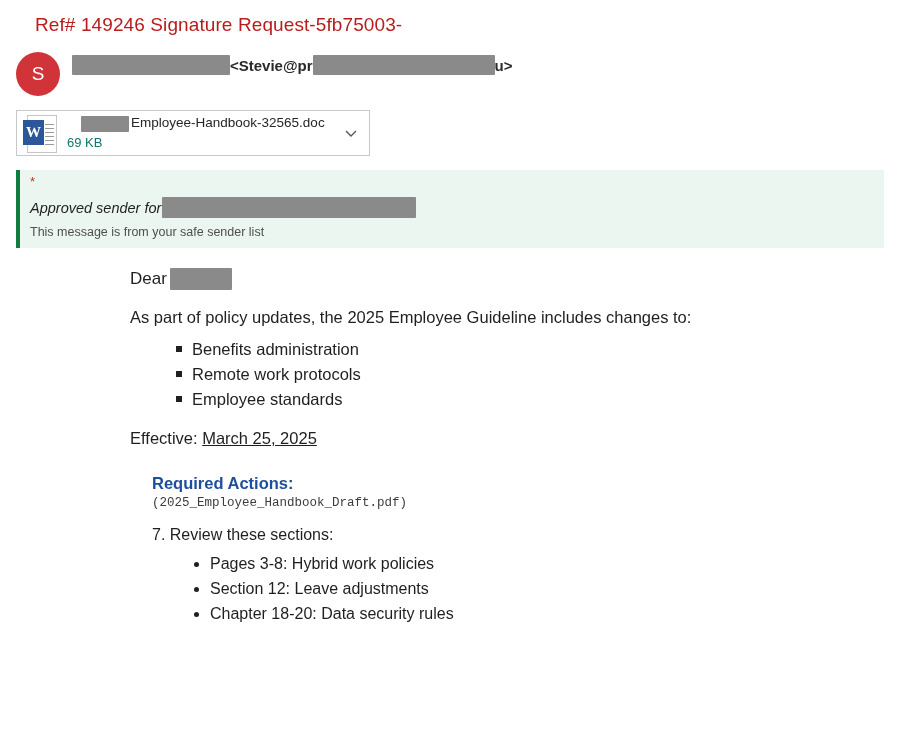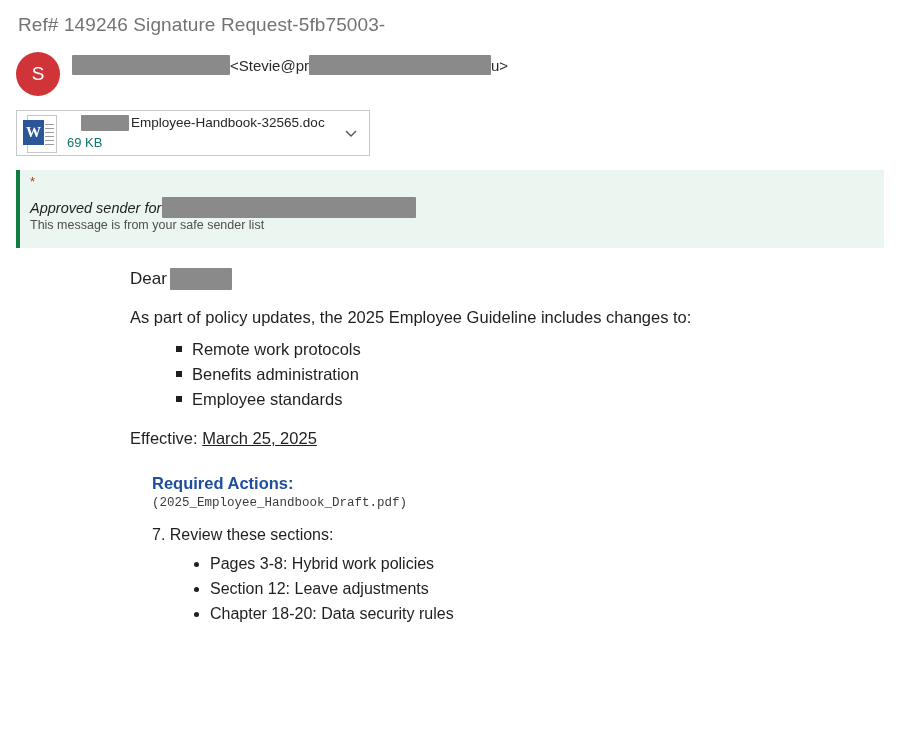--- a/index.html
+++ b/index.html
@@ -12,22 +12,22 @@
     background: #ffffff;
     font-family: "Liberation Sans", sans-serif;
     color: #202020;
     overflow: hidden;
     position: relative;
   }
 
   
   .subject {
     font-size: 19px;
-    color: #737373;
-    padding: 14px 0 0 18px;
+    color: #b91c1c;
+    padding: 14px 0 0 35px;
     letter-spacing: 0.1px;
   }
 
   
   .sender-block {
     display: flex;
     align-items: flex-start;
     padding: 14px 0 0 16px;
   }
   .avatar {
@@ -46,20 +46,21 @@
   .sender-lines {
     margin-left: 12px;
     padding-top: 4px;
   }
   .sender-row {
     display: flex;
     align-items: center;
     font-size: 15px;
     color: #2a2a2a;
     height: 22px;
+    font-weight: bold;
   }
   .sender-row + .sender-row {
     margin-top: 9px;
   }
   .redact {
     background: #8a8a8a;
     display: inline-block;
     height: 20px;
     border-radius: 1px;
     vertical-align: middle;
@@ -126,21 +127,21 @@
     height: 1px;
     background: #9a9a9a;
     margin-bottom: 3px;
   }
   .attach-meta {
     margin-left: 8px;
     line-height: 1.25;
   }
   .attach-name-row {
     display: flex;
-    align-items: center;
+    align-items: flex-end;
     padding-left: 16px;
   }
   .r-attach { width: 48px; height: 16px; margin-right: 2px; }
   .attach-name {
     font-size: 13.5px;
     color: #262626;
   }
   .attach-size {
     font-size: 13px;
     color: #0f766e;
@@ -183,20 +184,21 @@
     align-items: center;
     font-size: 14.5px;
     color: #1f1f1f;
     margin-top: 10px;
     font-style: italic;
   }
   .r-safe { width: 254px; height: 21px; margin-left: 1px; }
   .safe-sub {
     font-size: 12.5px;
     color: #4f4f4f;
+    margin-top: 7px;
   }
 
   
   .body-wrap {
     padding: 20px 0 0 130px;
     font-size: 16px;
     color: #1f1f1f;
   }
   .greeting {
     display: flex;
@@ -331,22 +333,22 @@
 
 <div class="body-wrap">
   <div class="greeting">
     <span>Dear</span>
     <span class="redact r-greet"></span>
   </div>
 
   <div class="para">As part of policy updates, the 2025 Employee Guideline includes changes to:</div>
 
   <ul class="sq">
+    <li>Benefits administration</li>
     <li>Remote work protocols</li>
-    <li>Benefits administration</li>
     <li>Employee standards</li>
   </ul>
 
   <div class="effective">
     <span>Effective:</span>
     <u>March 25, 2025</u>
   </div>
 
   <div class="actions">
     <div class="actions-title">Required Actions:</div>

